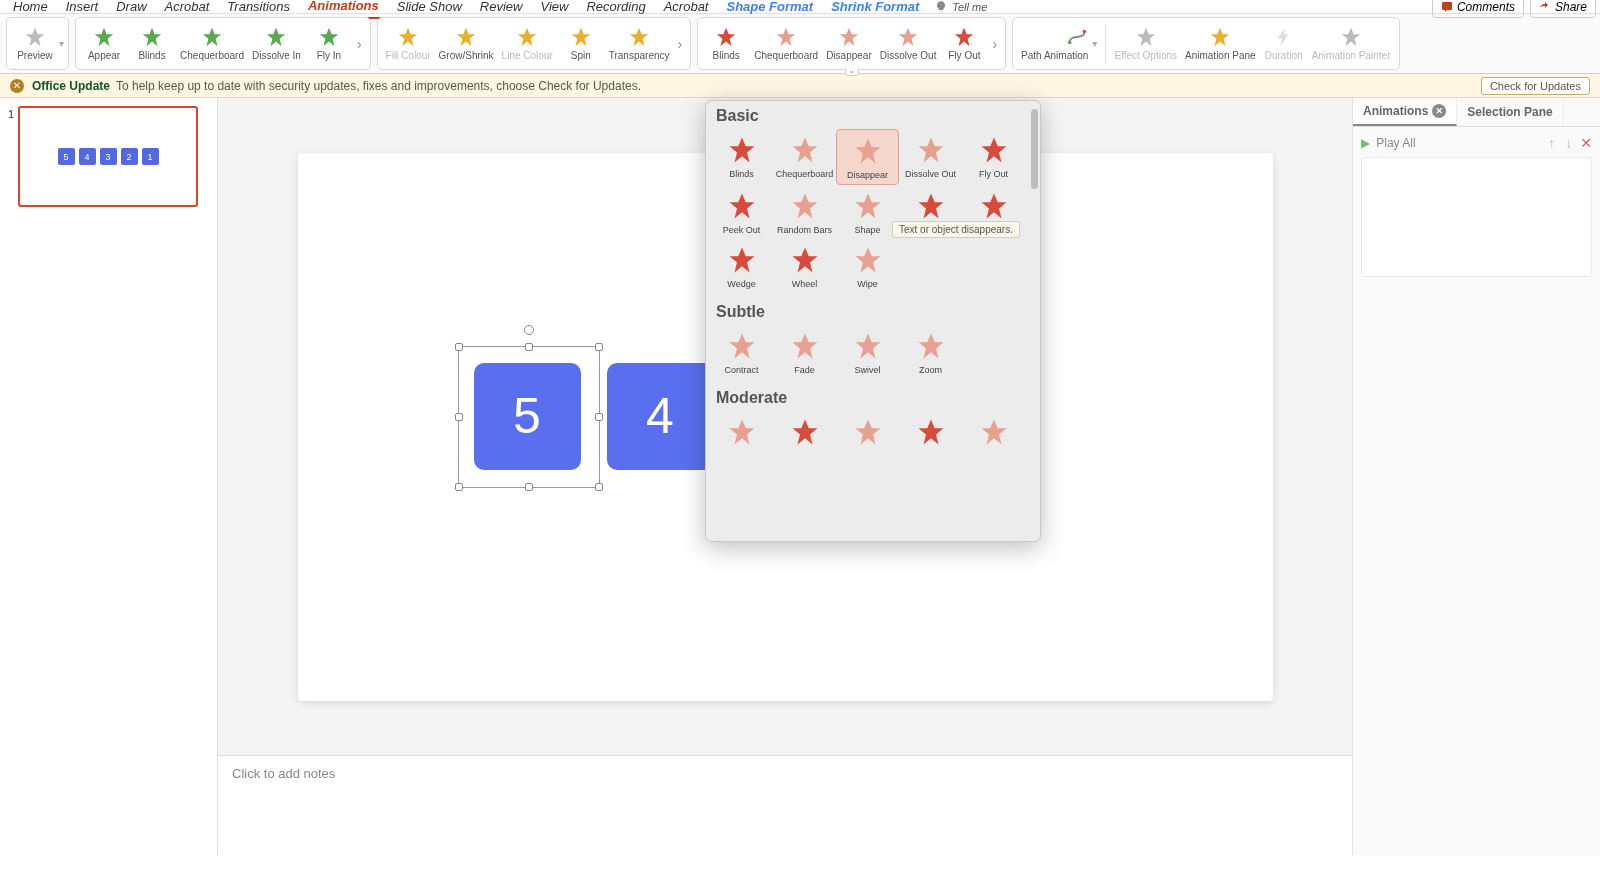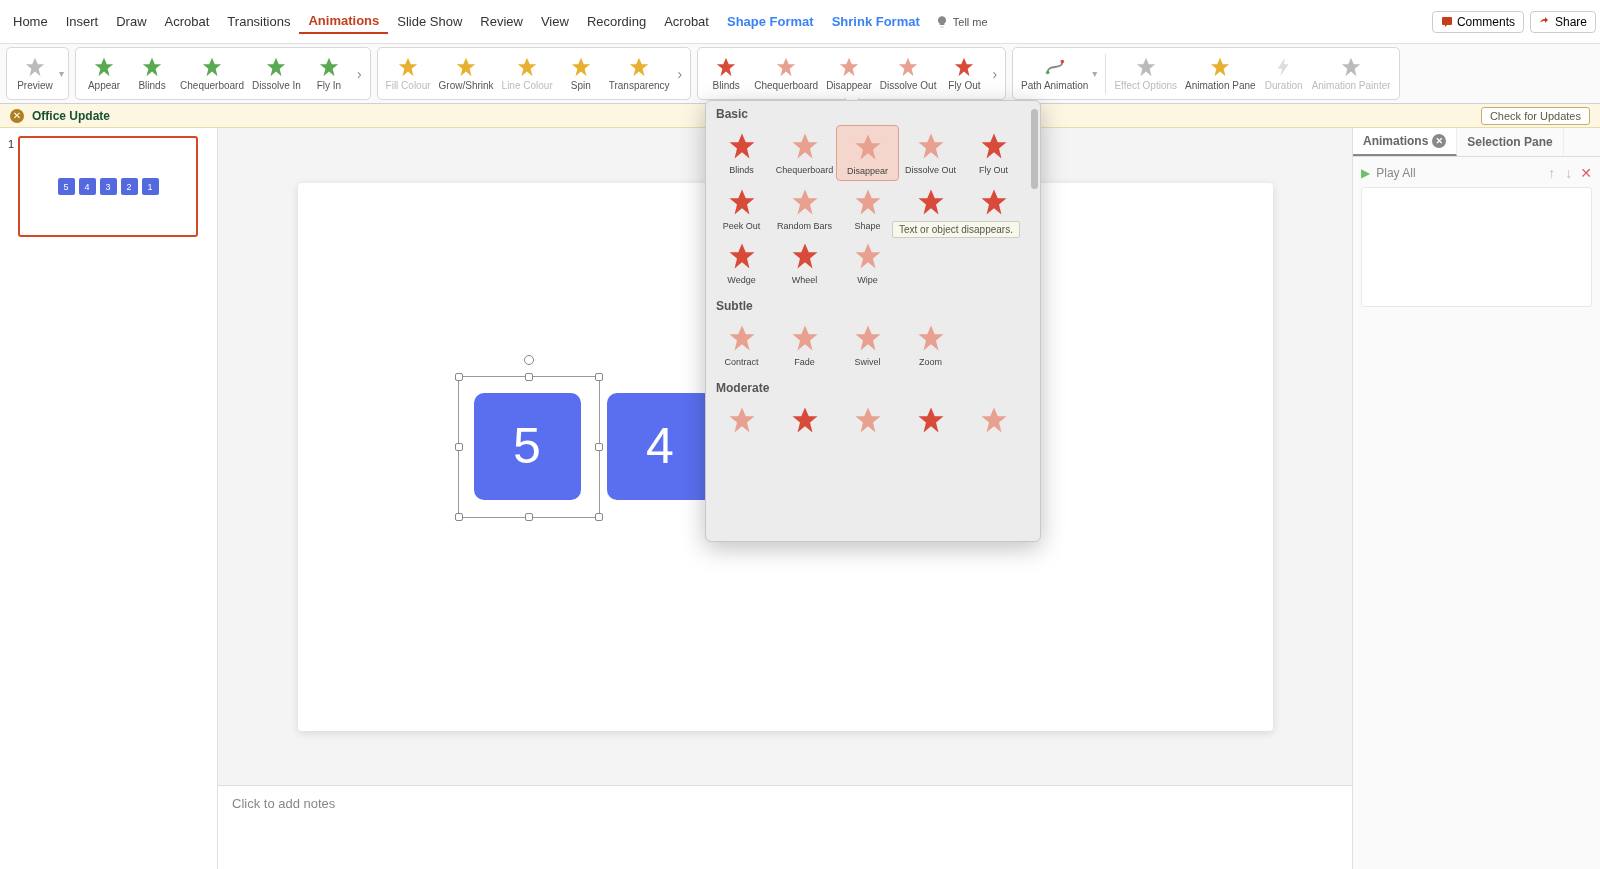--- a/index.html
+++ b/index.html
@@ -1,33 +1,33 @@
 <!DOCTYPE html>
 <html><head>
 <meta charset="utf-8">
 <style>
 * { margin: 0; padding: 0; box-sizing: border-box; font-family: -apple-system, "Segoe UI", sans-serif; }
 body { background: #fff; overflow: hidden; width: 1600px; height: 869px; }
 
 
-.menubar { display: flex; align-items: center; height: 44px; padding: 4px 4px; border-bottom: 1px solid #e0e0e0; }
+.menubar { display: flex; align-items: center; height: 14px; padding: 4px 4px; border-bottom: 1px solid #e0e0e0; font-style: italic; }
 .menubar .tab { padding: 4px 9px; font-size: 13px; color: #333; cursor: pointer; }
 .menubar .tab.active { color: #c43e1c; font-weight: 600; border-bottom: 2px solid #c43e1c; }
 .menubar .tab.contextual { color: #3b82f6; font-weight: 600; }
 .menubar .tellme { display: flex; align-items: center; margin-left: 6px; color: #555; font-size: 11px; }
 .menubar .tellme svg { margin-right: 4px; }
 .menubar .spacer { flex: 1; }
 .menubar .rbtn { border: 1px solid #ccc; border-radius: 4px; padding: 3px 8px; font-size: 12px; margin-left: 6px; display: flex; align-items: center; gap: 4px; }
 
 
 .ribbon { display: flex; align-items: stretch; height: 60px; padding: 3px 6px; gap: 6px; border-bottom: 1px solid #d0d0d0; background: #fafafa; }
 .group { border: 1px solid #d8d8d8; border-radius: 5px; background: #fff; display: flex; align-items: center; padding: 3px 4px; position: relative; }
 .vbtn { display: flex; flex-direction: column; align-items: center; justify-content: center; min-width: 48px; padding: 2px 4px; font-size: 10px; color: #555; gap: 2px; }
 .vbtn .ico { width: 22px; height: 22px; }
-.vbtn.wide { min-width: 56px; }
+.vbtn.wide { min-width: 56px; align-items: flex-end; }
 .group .more { color: #888; font-size: 14px; padding: 0 4px; cursor: pointer; }
 .dropdown-notch { position: absolute; left: 50%; bottom: -7px; transform: translateX(-50%); width: 14px; height: 8px; background: #fff; border-left: 1px solid #d0d0d0; border-right: 1px solid #d0d0d0; border-bottom: 1px solid #d0d0d0; border-radius: 0 0 4px 4px; font-size: 8px; text-align: center; line-height: 6px; color: #888;}
 .timing { display: flex; flex-direction: column; gap: 4px; padding: 4px 6px; font-size: 11px; color: #555; }
 .timing .row { display: flex; align-items: center; gap: 6px; }
 .timing input { width: 60px; height: 18px; border: 1px solid #ccc; border-radius: 3px; font-size: 11px; padding: 0 4px; }
 
 
 .updatebar { display: flex; align-items: center; background: #fdf6e3; border-bottom: 1px solid #e8dca8; height: 24px; padding: 0 10px; font-size: 12px; color: #5a5a40; }
 .updatebar .title { font-weight: 700; margin-right: 6px; color: #14532d;}
 .updatebar .upd-ico { width: 14px; height: 14px; border-radius: 50%; background: #b08020; color: #fff; font-size: 10px; text-align: center; line-height: 14px; margin-right: 8px; }
@@ -66,21 +66,21 @@
 .play-row { display: flex; align-items: center; gap: 6px; font-size: 12px; color: #888; margin-bottom: 6px;}
 .play-row .tri { color: #6fbf6f; font-size: 12px; }
 .play-row .spacer { flex: 1; }
 .play-row .arr { color: #bbb; font-size: 14px; padding: 0 2px;}
 .play-row .del { color: #e06060; font-size: 14px; }
 .anim-list { height: 120px; background: #fff; border: 1px solid #e8e8e8; border-radius: 3px; }
 
 
 .flyout { position: absolute; top: 100px; left: 705px; width: 336px; height: 442px; background: #ececec; border: 1px solid #c8c8c8; border-radius: 6px; box-shadow: 0 6px 24px rgba(0,0,0,0.25); overflow: hidden; }
 .fly-scroll { position: absolute; right: 2px; top: 8px; width: 7px; height: 80px; background: #bdbdbd; border-radius: 4px; }
-.fly-sec { font-size: 12px; font-weight: 600; color: #555; padding: 6px 10px 4px; }
+.fly-sec { font-size: 16px; font-weight: 600; color: #555; padding: 6px 10px 4px; }
 .fly-grid { display: flex; flex-wrap: wrap; padding: 0 4px 4px; }
 .fly-item { width: 63px; display: flex; flex-direction: column; align-items: center; padding: 4px 0; font-size: 9px; color: #444; gap: 2px; border-radius: 4px; }
 .fly-item.selected { background: #f4d6cc; border: 1px solid #e0a090; }
 .fly-item .ico { width: 40px; height: 34px; display: flex; align-items: center; justify-content: center; }
 .tooltip { position: absolute; top: 120px; left: 186px; background: #f8f8e8; border: 1px solid #ccc; padding: 2px 6px; font-size: 10px; color: #555; border-radius: 2px; }
 
 
 .star { fill: #d84a3a; }
 .star.green { fill: #5aa850; }
 .star.yellow { fill: #e8b030; }
@@ -274,20 +274,21 @@
         </svg>
         <span style="color:#bbb;">Animation Painter</span>
       </div>
   </div>
 
 </div>
 
 <div class="updatebar">
   <div class="upd-ico">✕</div>
   <span class="title">Office Update</span>
+  <span>To help keep up to date with security updates, fixes and improvements, choose Check for Updates.</span>
   <div class="spacer"></div>
   <div class="chk">Check for Updates</div>
 </div>
 
 <div class="main">
   <div class="thumbs">
     <div class="thumb-wrap">
       <div class="thumb-num">1</div>
       <div class="thumb">
         <div class="sq">5</div>

